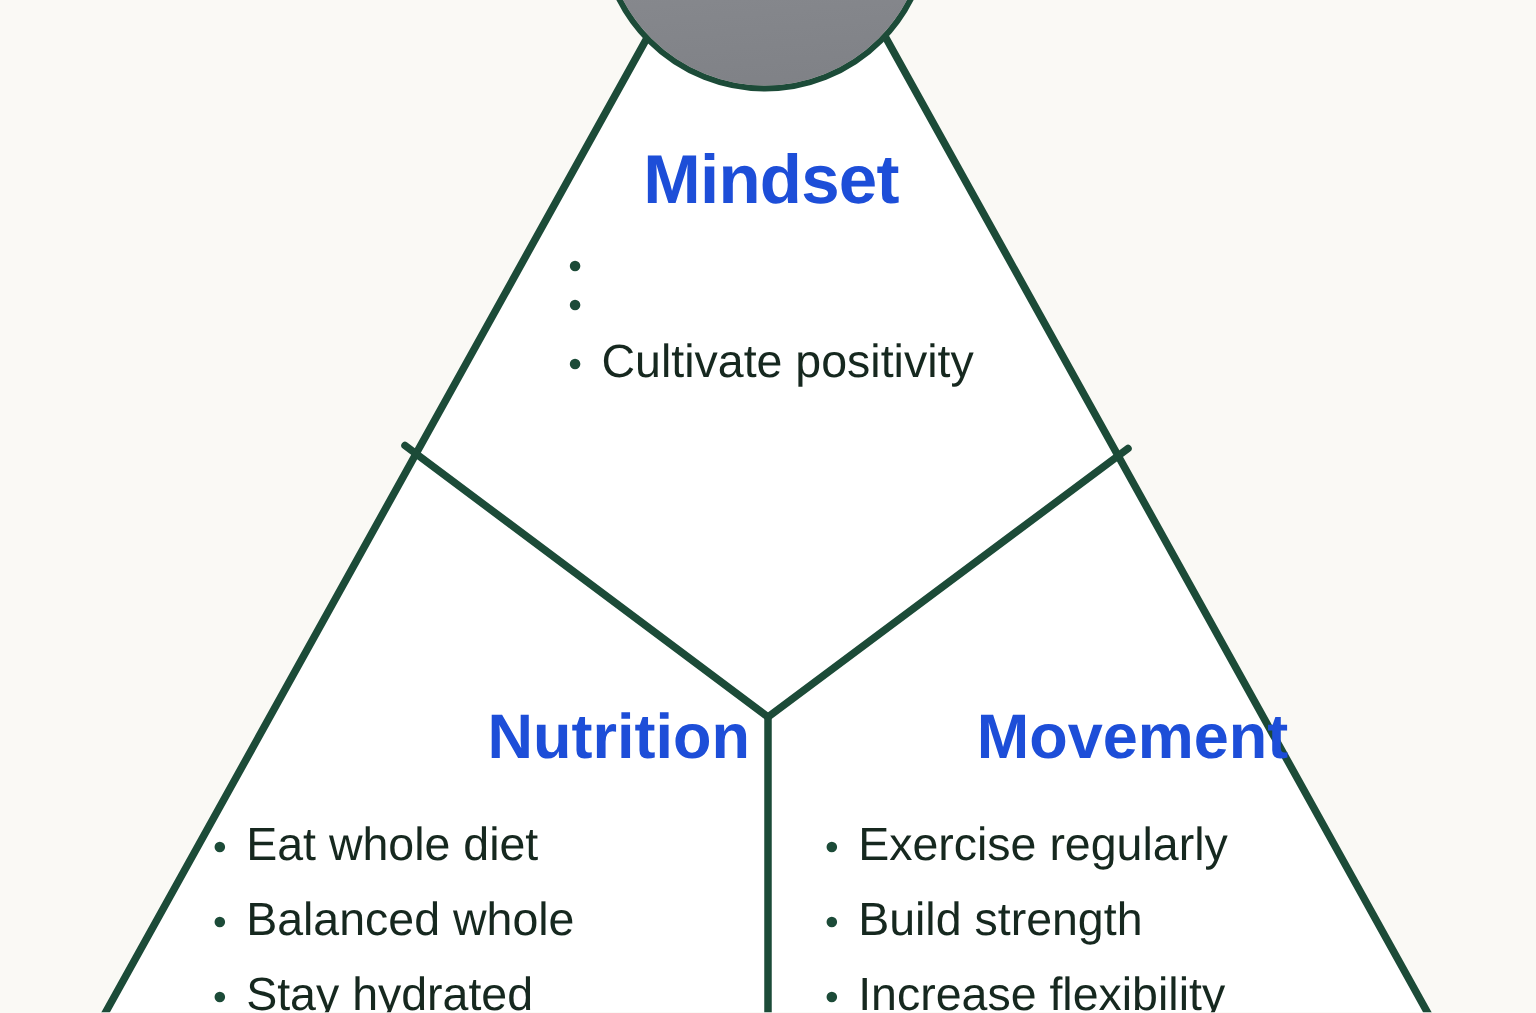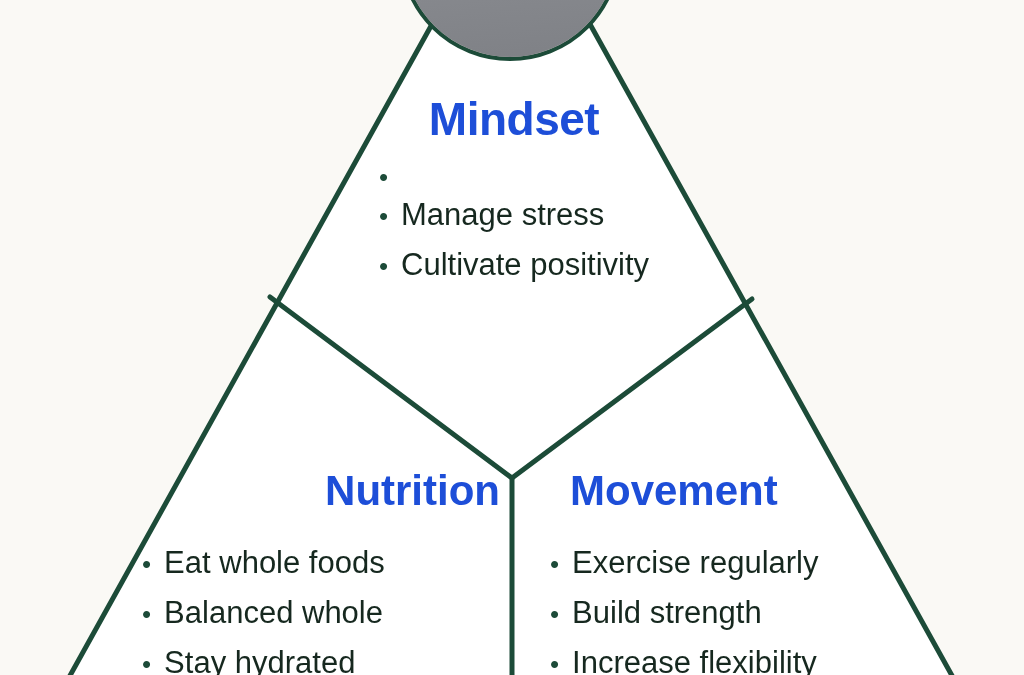--- a/index.html
+++ b/index.html
@@ -131,21 +131,21 @@
   }
 
   
   #section-movement {
     left: 540px;
     top: 470px;
     width: 400px;
   }
   #section-movement .section-title {
     font-size: 42px;
-    text-align: left;
+    text-align: center;
     padding-left: 30px;
   }
   #section-movement .bullet-list {
     margin-top: 26px;
     padding-left: 10px;
   }
   #section-movement .bullet-item {
     font-size: 31px;
     line-height: 50px;
   }
@@ -181,35 +181,34 @@
   </div>
 
   <div class="section" id="section-mindset">
     <div class="section-title">Mindset</div>
     <ul class="bullet-list">
       <li class="bullet-item">
         <span class="bullet-dot">•</span>
       </li>
       <li class="bullet-item">
         <span class="bullet-dot">•</span>
-        <span>Manage stress</span>
       </li>
       <li class="bullet-item">
         <span class="bullet-dot">•</span>
         <span>Cultivate positivity</span>
       </li>
     </ul>
   </div>
 
   <div class="section" id="section-nutrition">
     <div class="section-title">Nutrition</div>
     <ul class="bullet-list">
       <li class="bullet-item">
         <span class="bullet-dot">•</span>
-        <span>Eat whole foods</span>
+        <span>Eat whole diet</span>
       </li>
       <li class="bullet-item">
         <span class="bullet-dot">•</span>
         <span>Balanced whole</span>
       </li>
       <li class="bullet-item">
         <span class="bullet-dot">•</span>
         <span>Stay hydrated</span>
       </li>
     </ul>

